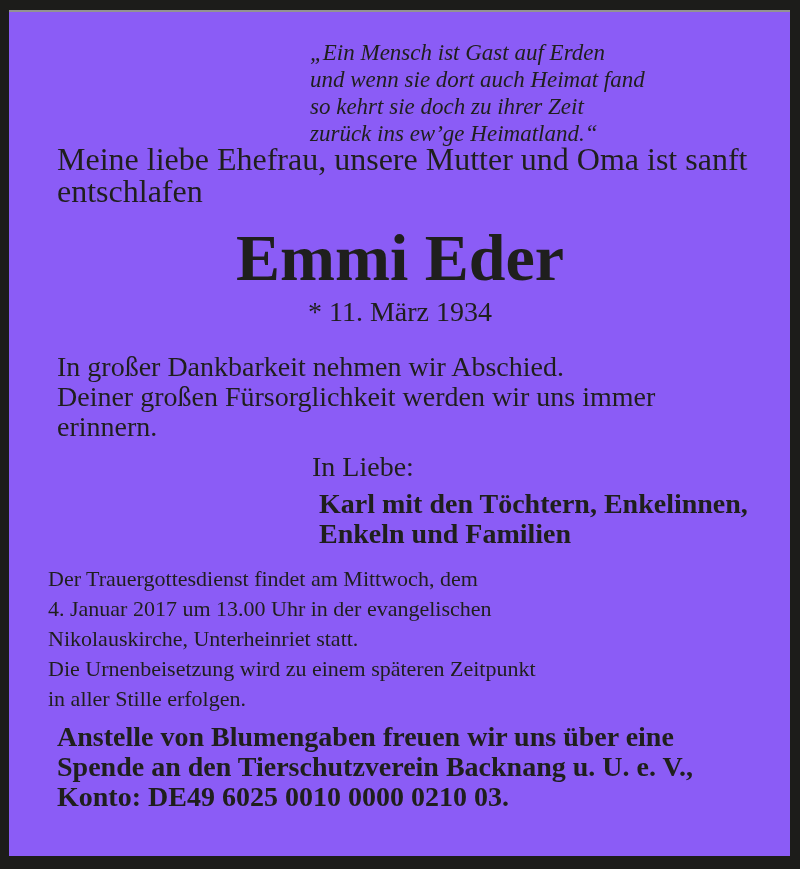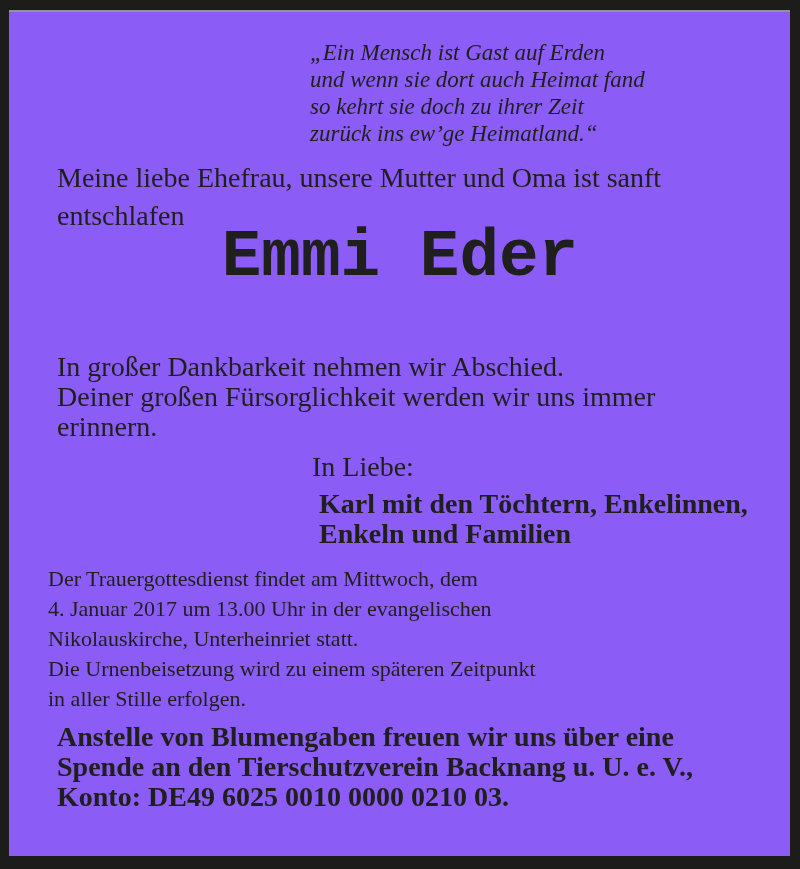--- a/index.html
+++ b/index.html
@@ -26,32 +26,31 @@
 
   
   .txt { position: absolute; white-space: pre-line; }
 
   .quote {
     left: 310px; top: 39px;
     font-size: 23px; line-height: 27px;
     font-style: italic;
   }
   .intro {
-    left: 57px; top: 159px;
-    font-size: 28px; line-height: 38px;
+    left: 57px; top: 143px;
+    font-size: 32px; line-height: 32px;
   }
   .name {
     left: 10px; top: 225px; width: 780px;
     margin: 0;
     text-align: center;
     font-size: 66px; line-height: 66px;
     font-weight: 700;
     letter-spacing: 0px;
     white-space: nowrap;
-    font-family: Liberation Mono, monospace;
   }
   .dates {
     position: absolute;
     left: 10px; top: 297px; width: 780px;
     display: flex; justify-content: center;
     gap: 32px;
     font-size: 28px; line-height: 30px;
   }
   .farewell {
     left: 57px; top: 352px;
@@ -90,20 +89,21 @@
 und wenn sie dort auch Heimat fand
 so kehrt sie doch zu ihrer Zeit
 zurück ins ew’ge Heimatland.“</div>
 
   <div class="txt intro">Meine liebe Ehefrau, unsere Mutter und Oma ist sanft
 entschlafen</div>
 
   <h1 class="txt name">Emmi Eder</h1>
 
   <div class="dates">
+    <span>* 11. März 1934</span>
   </div>
 
   <div class="txt in-love">In Liebe:</div>
 
   <div class="txt farewell">In großer Dankbarkeit nehmen wir Abschied.
 Deiner großen Fürsorglichkeit werden wir uns immer
 erinnern.</div>
 
   <div class="txt mourners">Karl mit den Töchtern, Enkelinnen,
 Enkeln und Familien</div>

